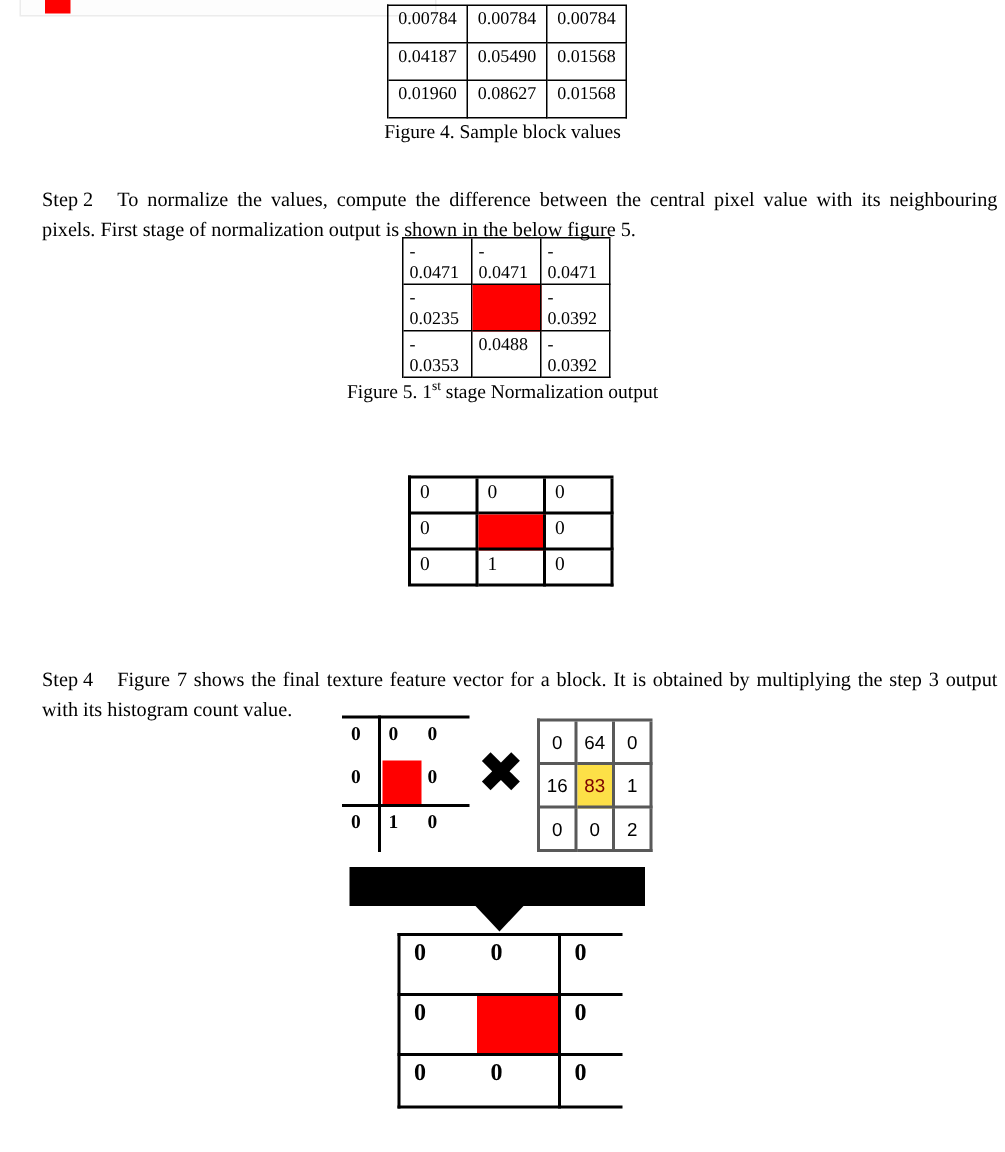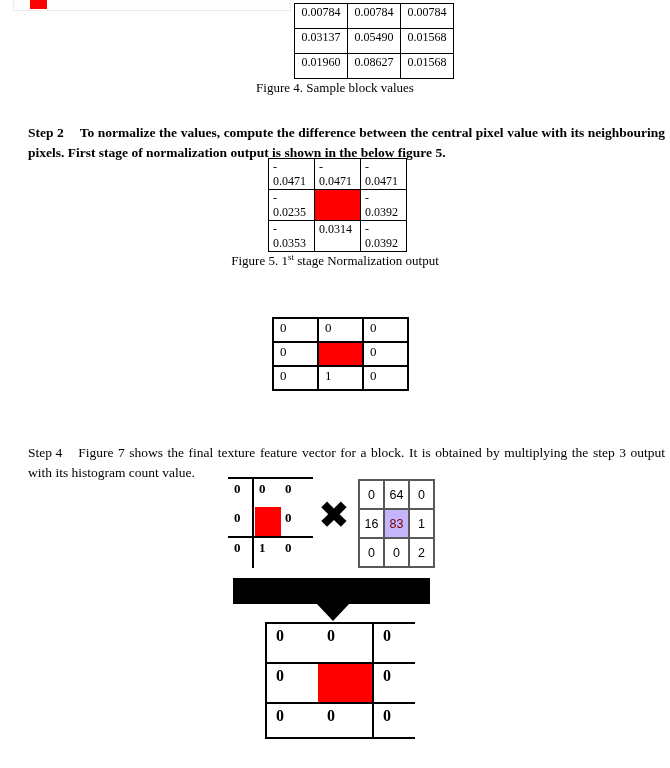--- a/index.html
+++ b/index.html
@@ -14,21 +14,21 @@
   .artifact-red { position:absolute; left:30px; top:0; width:17px; height:9px; }
 
   
   .para { position:absolute; left:28px; width:637px; font-size:13.5px;
     line-height:20px; text-align:justify; }
   .step-label { display:inline-block; margin-right:16px; }
 
   
   .tbl { position:absolute; display:grid; border-top:1px solid #000; border-left:1px solid #000; }
   .tbl .c { border-right:1px solid #000; border-bottom:1px solid #000; box-sizing:border-box; }
-  .f4 { left:258px; top:3px; grid-template-columns:repeat(3,53px); grid-auto-rows:25px;margin-left:36px; }
+  .f4 { left:258px; top:3px; grid-template-columns:repeat(3,53px); grid-auto-rows:25px; }
   .f4 .c { font-size:12px; text-align:center; padding-top:1px; }
   .f5 { left:268px; top:158px; grid-template-columns:repeat(3,46px); grid-auto-rows:31px; }
   .f5 .c { font-size:12px; line-height:14px; padding:1px 0 0 4px; }
   .f6 { left:272px; top:317px; grid-template-columns:repeat(3,45px); grid-auto-rows:24px;
         border-top:2px solid #000; border-left:2px solid #000; }
   .f6 .c { border-right:2px solid #000; border-bottom:2px solid #000; font-size:13px; padding:1px 0 0 6px; }
   .redcell { background:#ff0000; }
 
   .caption { position:absolute; left:0; width:670px; text-align:center; font-size:13px; }
   .cap4 { top:80px; } .cap5 { top:252px; } .cap6 { top:388px; } .cap7 { top:744px; }
@@ -45,21 +45,21 @@
   .mult { position:absolute; left:318px; top:496px; font-family:"DejaVu Sans", sans-serif;
     font-size:38px; font-weight:bold; line-height:1; color:#000; }
 
   
   .hist { position:absolute; left:358px; top:479px; display:grid;
     grid-template-columns:repeat(3,25px); grid-auto-rows:29px;
     border-top:2px solid #595959; border-left:2px solid #595959;
     font-family:"Liberation Sans", sans-serif; font-size:12.5px; }
   .hist .c { border-right:2px solid #595959; border-bottom:2px solid #595959;
     box-sizing:border-box; display:flex; align-items:center; justify-content:center; }
-  .hist .center { background:#c4b5fd; color:#7b0000; }
+  .hist .center { background:#fde047; color:#7b0000; }
 
   
   .bar { position:absolute; left:233px; top:578px; width:197px; height:26px; background:#000; }
   .arrowhead { position:absolute; left:317px; top:604px; width:0; height:0;
     border-left:16px solid transparent; border-right:16px solid transparent;
     border-top:17px solid #000; }
 
   
   .f7 { position:absolute; left:265px; top:622px; display:grid;
     grid-template-columns:53px 54px 43px; grid-template-rows:40px 40px 37px; }
@@ -74,30 +74,30 @@
 
 <div class="page">
 
   <div class="artifact-box"></div>
   <div class="artifact-red" style="background:#ff0000;"></div>
 
   <div class="tbl f4">
     <div class="c">0.00784</div>
     <div class="c">0.00784</div>
     <div class="c">0.00784</div>
-    <div class="c">0.03137</div>
+    <div class="c">0.04187</div>
     <div class="c">0.05490</div>
     <div class="c">0.01568</div>
     <div class="c">0.01960</div>
     <div class="c">0.08627</div>
     <div class="c">0.01568</div>
   </div>
   <div class="caption cap4">Figure 4.  Sample block values</div>
 
-  <p class="para" style="top:109px;font-weight:bold;"><span class="step-label">Step 2</span><span>To normalize the values, compute the difference between the central pixel value with its neighbouring pixels. First stage of normalization output is shown in the below figure 5.</span></p>
+  <p class="para" style="top:109px;"><span class="step-label">Step 2</span><span>To normalize the values, compute the difference between the central pixel value with its neighbouring pixels. First stage of normalization output is shown in the below figure 5.</span></p>
 
   <div class="tbl f5">
     <div class="c">
         <div>-</div>
         <div>0.0471</div>
       </div>
     <div class="c">
         <div>-</div>
         <div>0.0471</div>
       </div>
@@ -112,21 +112,21 @@
     <div class="c redcell"></div>
     <div class="c">
         <div>-</div>
         <div>0.0392</div>
       </div>
     <div class="c">
         <div>-</div>
         <div>0.0353</div>
       </div>
     <div class="c">
-        <div>0.0314</div>
+        <div>0.0488</div>
         <div></div>
       </div>
     <div class="c">
         <div>-</div>
         <div>0.0392</div>
       </div>
   </div>
   <div class="caption cap5"><span>Figure 5. 1</span><sup>st</sup><span> stage Normalization output</span></div>
 
 

